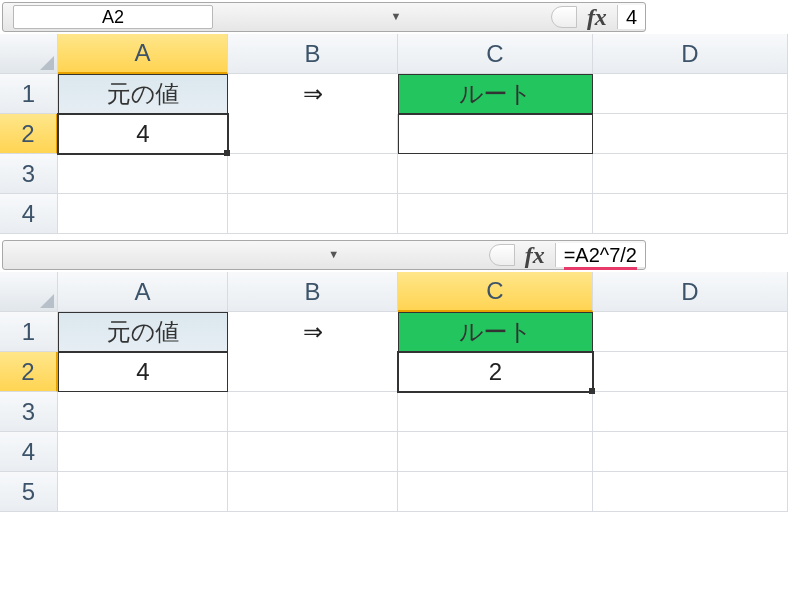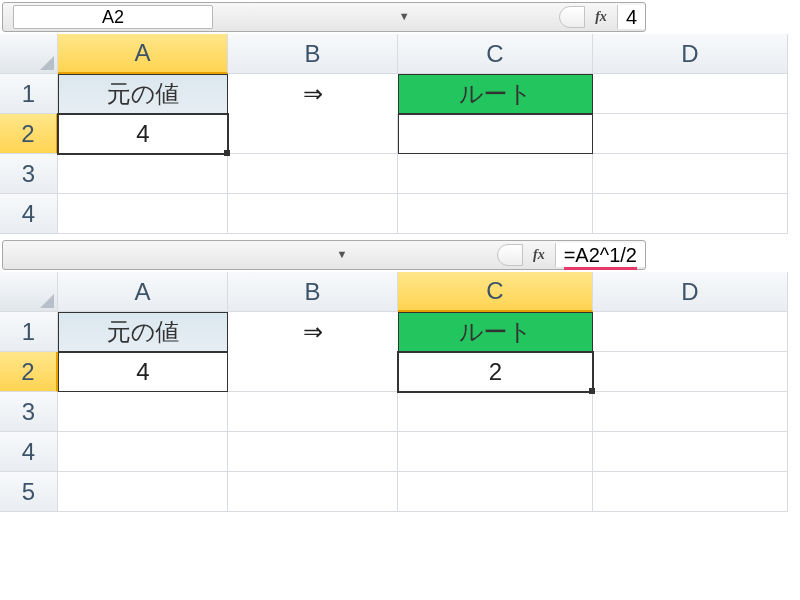--- a/index.html
+++ b/index.html
@@ -49,21 +49,21 @@
     width: 26px; height: 22px;
     border: 1px solid #c4c4c4;
     border-radius: 11px 0 0 11px;
     background: linear-gradient(#fff,#eee);
     color: #bbb; font-size: 12px; line-height: 20px; text-align: center;
   }
   .fx-label {
     font-family: "Times New Roman", serif;
     font-style: italic;
     font-weight: bold;
-    font-size: 14px;
+    font-size: 24px;
     color: #444;
     margin: 0 10px;
   }
   .formula-input {
     flex: 1;
     height: 24px;
     background: #fff;
     border-left: 1px solid #c8c8c8;
     padding: 0 8px;
     font-size: 20px;
@@ -195,21 +195,21 @@
     <div class="cell"></div>
   </div>
 </div>
 
 <div class="sheet-block part2">
   <div class="formula-bar">
     <div class="name-dd">▼</div>
     <div class="fx-area">
       <div class="paren"></div>
       <div class="fx-label">fx</div>
-      <div class="formula-input"><span class="underline-red">=A2^1/2</span></div>
+      <div class="formula-input"><span class="underline-red">=A2^7/2</span></div>
     </div>
   </div>
   <div class="grid">
     <div class="corner"></div>
     <div class="col-head">A</div>
     <div class="col-head">B</div>
     <div class="col-head sel">C</div>
     <div class="col-head">D</div>
 
     <div class="row-head">1</div>

